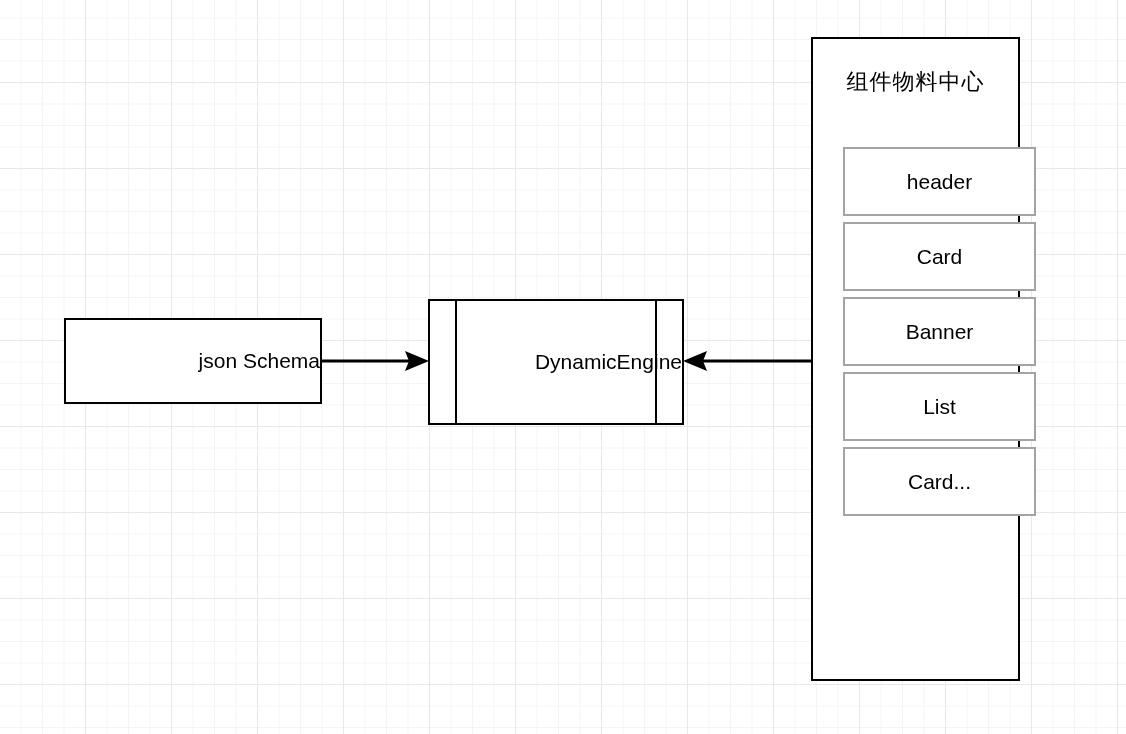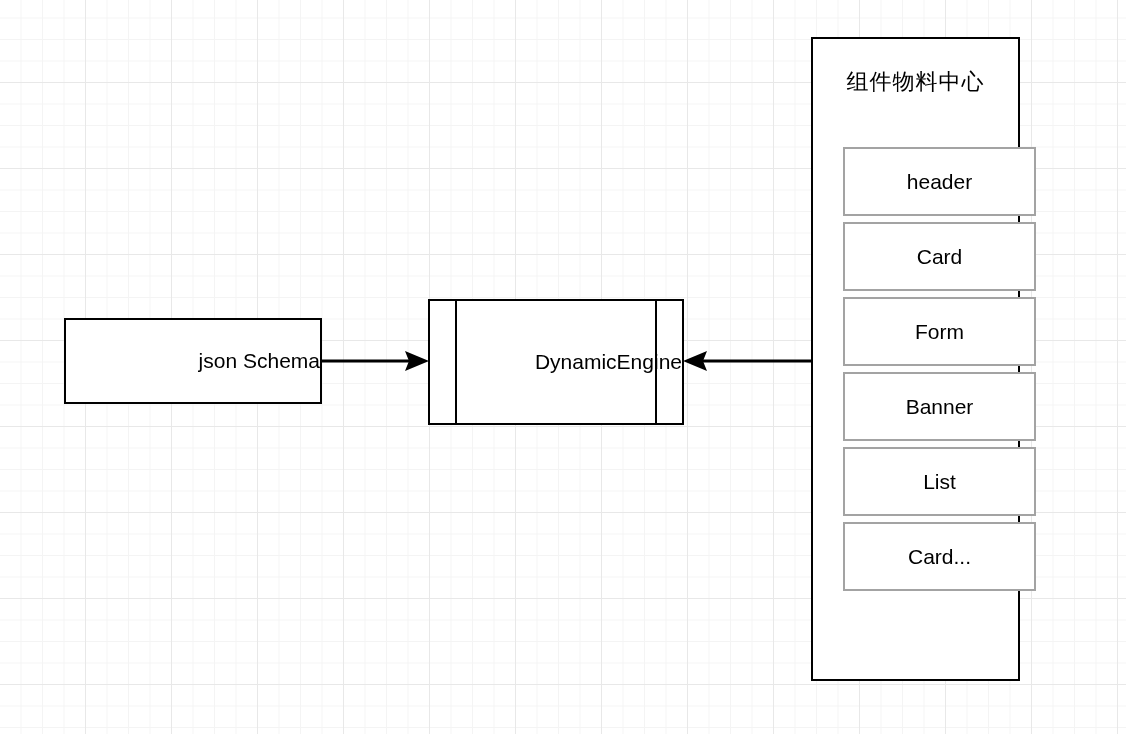--- a/index.html
+++ b/index.html
@@ -171,23 +171,20 @@
   <div id="component-center-panel">
     <div id="component-center-title">组件物料中心</div>
     <div id="component-list">
       <div class="component-item">
         <span>header</span>
       </div>
       <div class="component-item">
         <span>Card</span>
       </div>
       <div class="component-item">
-        <span>Form</span>
-      </div>
-      <div class="component-item">
         <span>Banner</span>
       </div>
       <div class="component-item">
         <span>List</span>
       </div>
       <div class="component-item">
         <span>Card...</span>
       </div>
     </div>
   </div>

